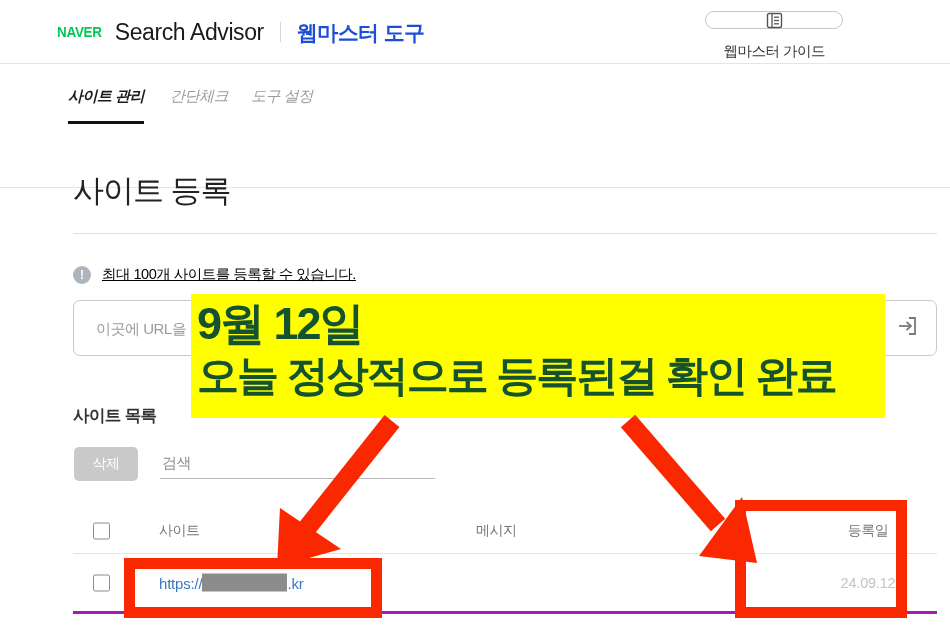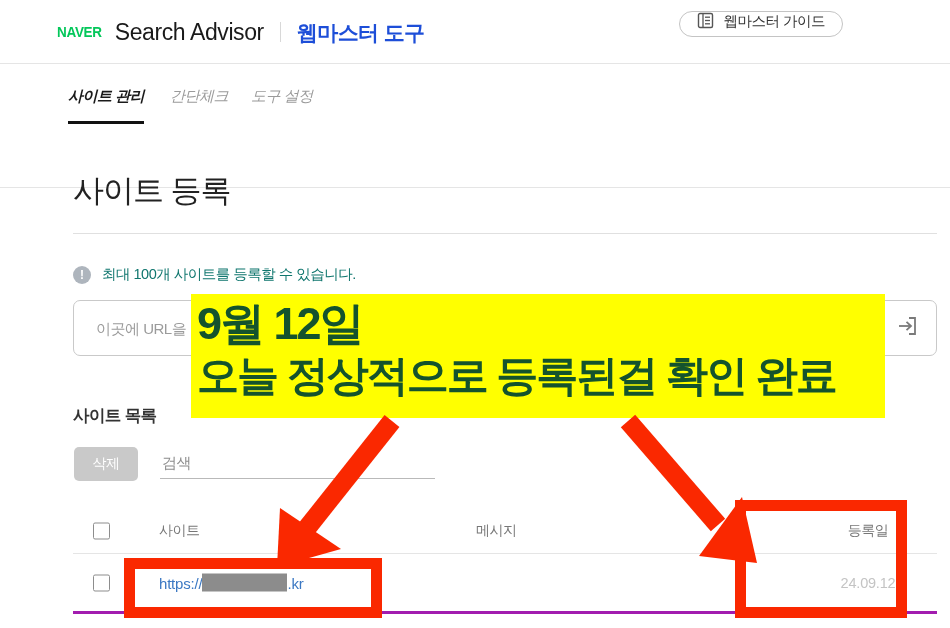--- a/index.html
+++ b/index.html
@@ -27,24 +27,25 @@
     letter-spacing:-0.4px; line-height:1;
   }
   .brand-sep { margin-left:16px; width:1px; height:20px; background:#d8d8d8; }
   .brand-sub {
     margin-left:16px; font-size:21px; color:#1d4ed8; font-weight:700;
     letter-spacing:-0.6px; line-height:1;
   }
 
   #guide-btn {
     position:absolute; right:107px; top:11px;
-    height:26px; padding:0 17px;
+    height:18px; padding:0 17px;
     border:1px solid #c4c4c4; border-radius:18px;
-    background:#fff; display:flex; gap:9px;
+    background:#fff; display:flex; align-items:center; gap:9px;
     cursor:pointer;
+    flex-direction:column;
   }
   #guide-btn .glabel { font-size:14.5px; color:#333; letter-spacing:-0.5px; }
 
   
   #tabs { position:absolute; left:0; top:64px; width:950px; height:60px; }
   #tabs-divider { position:absolute; left:0; top:123px; width:950px; height:1px; background:#e5e5e5; }
   .tab {
     position:absolute; top:0; height:60px; display:flex; align-items:center;
     font-size:15px; letter-spacing:-0.5px; cursor:pointer; padding-top:4px;font-style:italic;
   }
@@ -58,21 +59,21 @@
     font-size:31px; color:#222; font-weight:400; letter-spacing:-1px;
   }
   #title-rule { position:absolute; left:73px; top:233px; width:864px; height:1px; background:#e0e0e0; }
 
   #notice { position:absolute; left:73px; top:265px; display:flex; align-items:center; gap:11px; }
   .info-icon {
     width:18px; height:18px; border-radius:50%; background:#aeb5bd;
     display:flex; align-items:center; justify-content:center;
     color:#fff; font-size:12px; font-weight:bold; line-height:1; font-family:"Liberation Sans",sans-serif;
   }
-  #notice .ntext { font-size:14.5px; color:#0f766e; letter-spacing:-0.5px; }
+  #notice .ntext { font-size:14.5px; color:#000000; letter-spacing:-0.5px;text-decoration:underline; }
 
   
   #url-row { position:absolute; left:73px; top:300px; width:864px; height:56px; }
   #url-input {
     position:absolute; left:0; top:0; width:791px; height:56px;
     border:1px solid #c9c9c9; border-radius:7px; background:#fff;
     font-size:15px; color:#333; padding:0 22px; letter-spacing:-0.5px;
     font-family:"Liberation Sans","DejaVu Sans",sans-serif;
     outline:none;
   }

